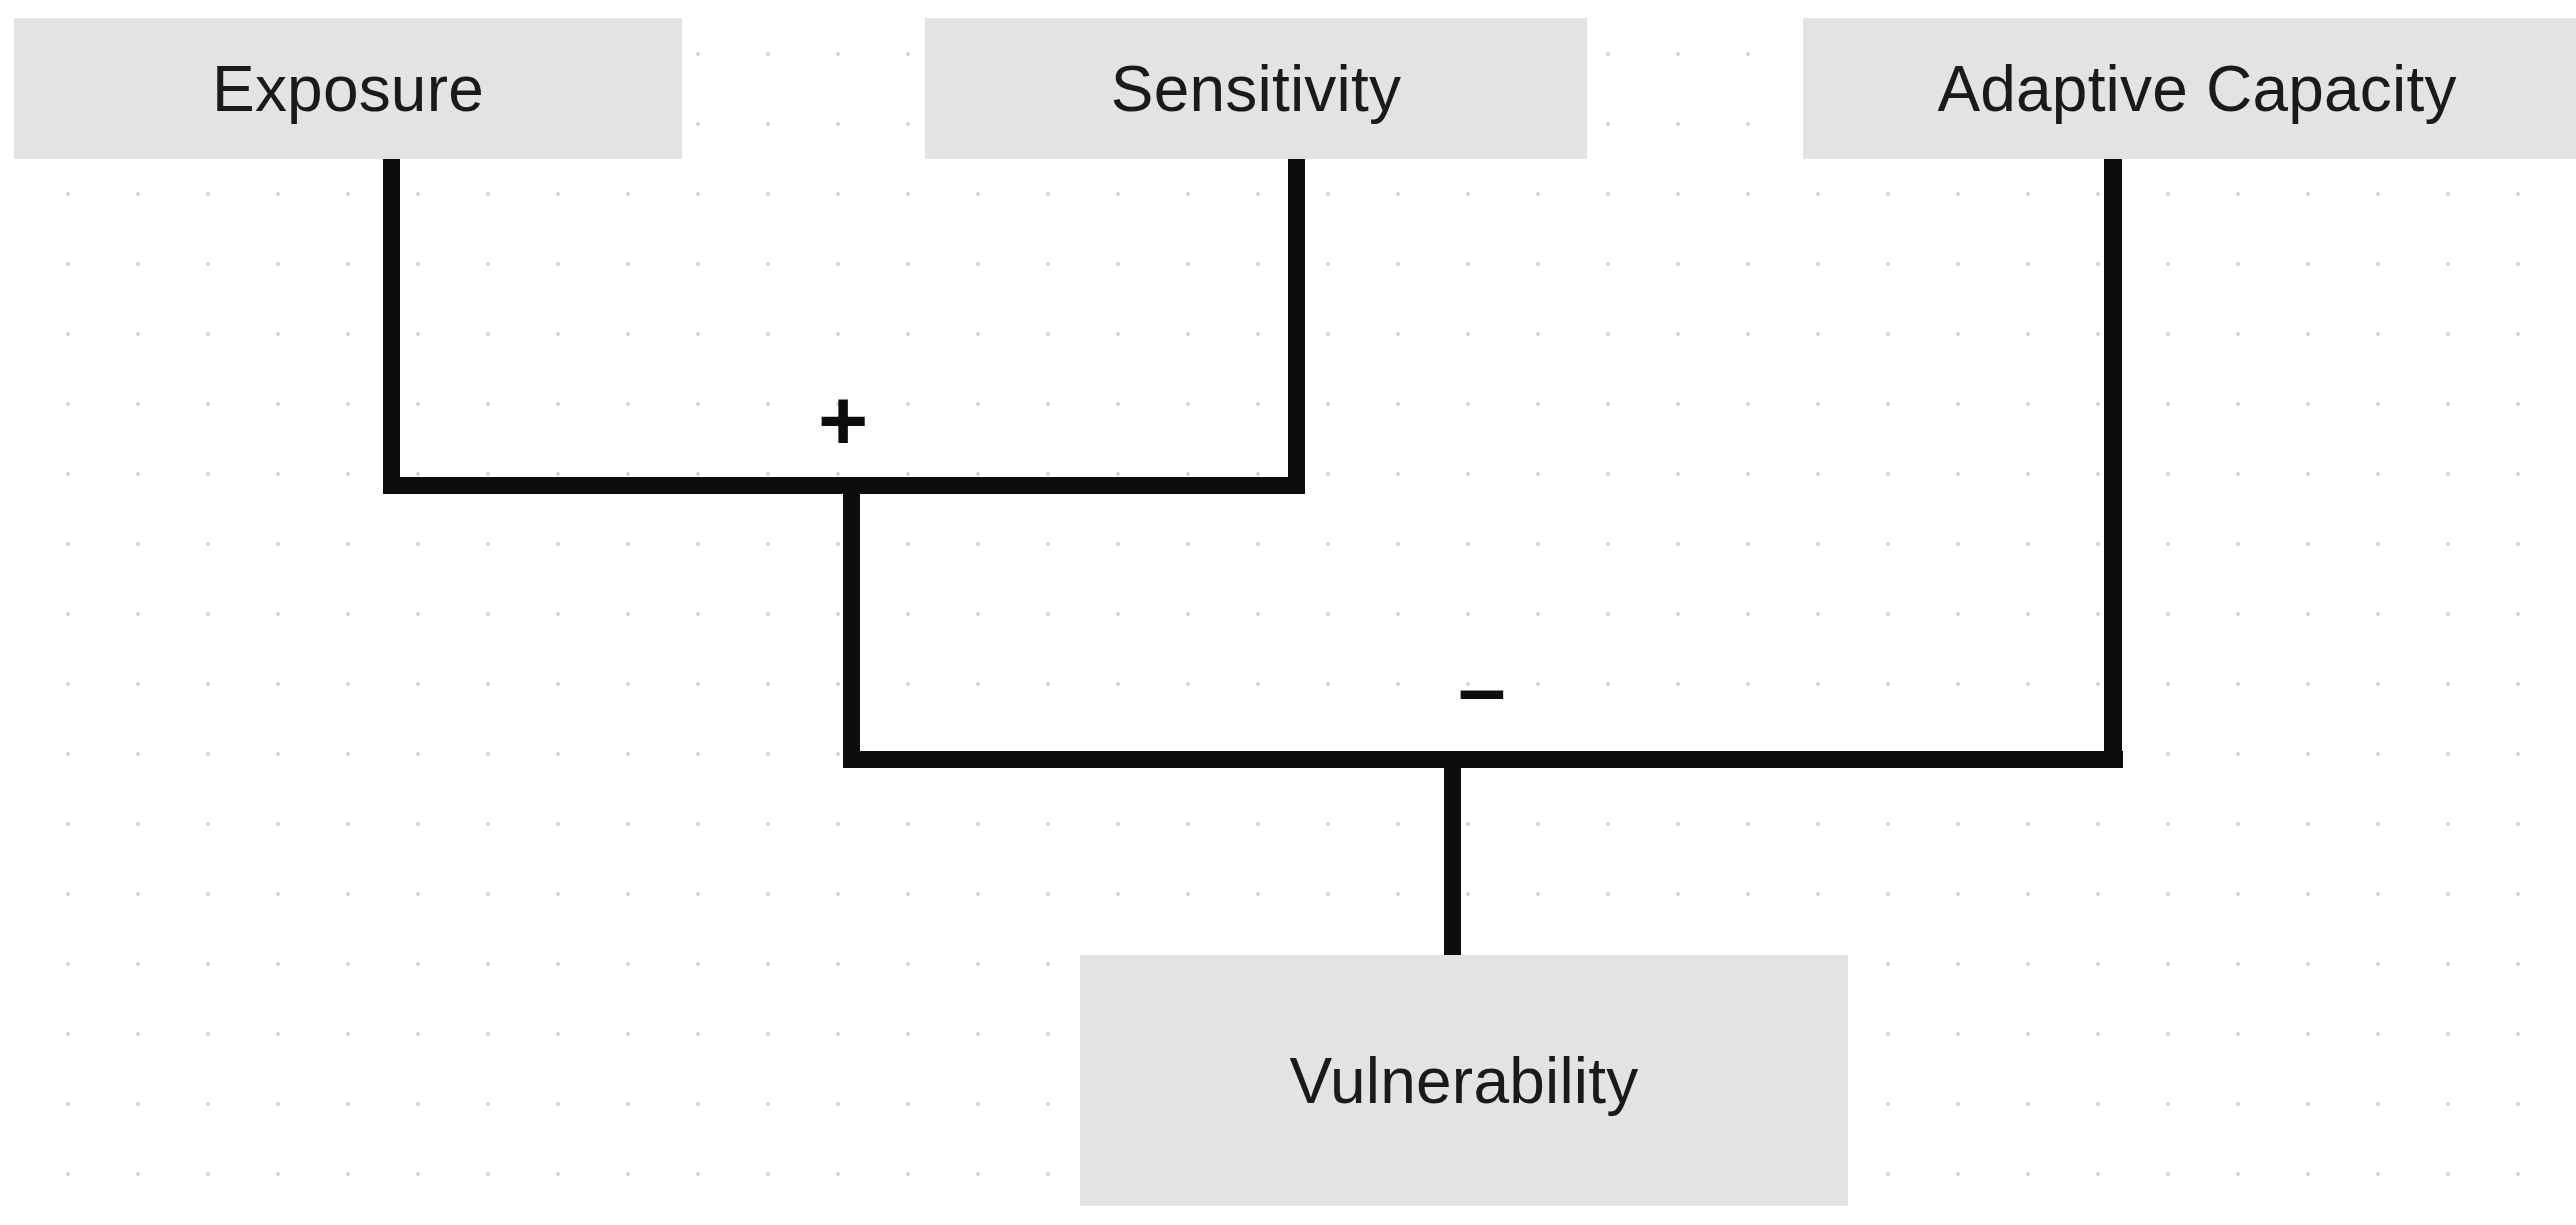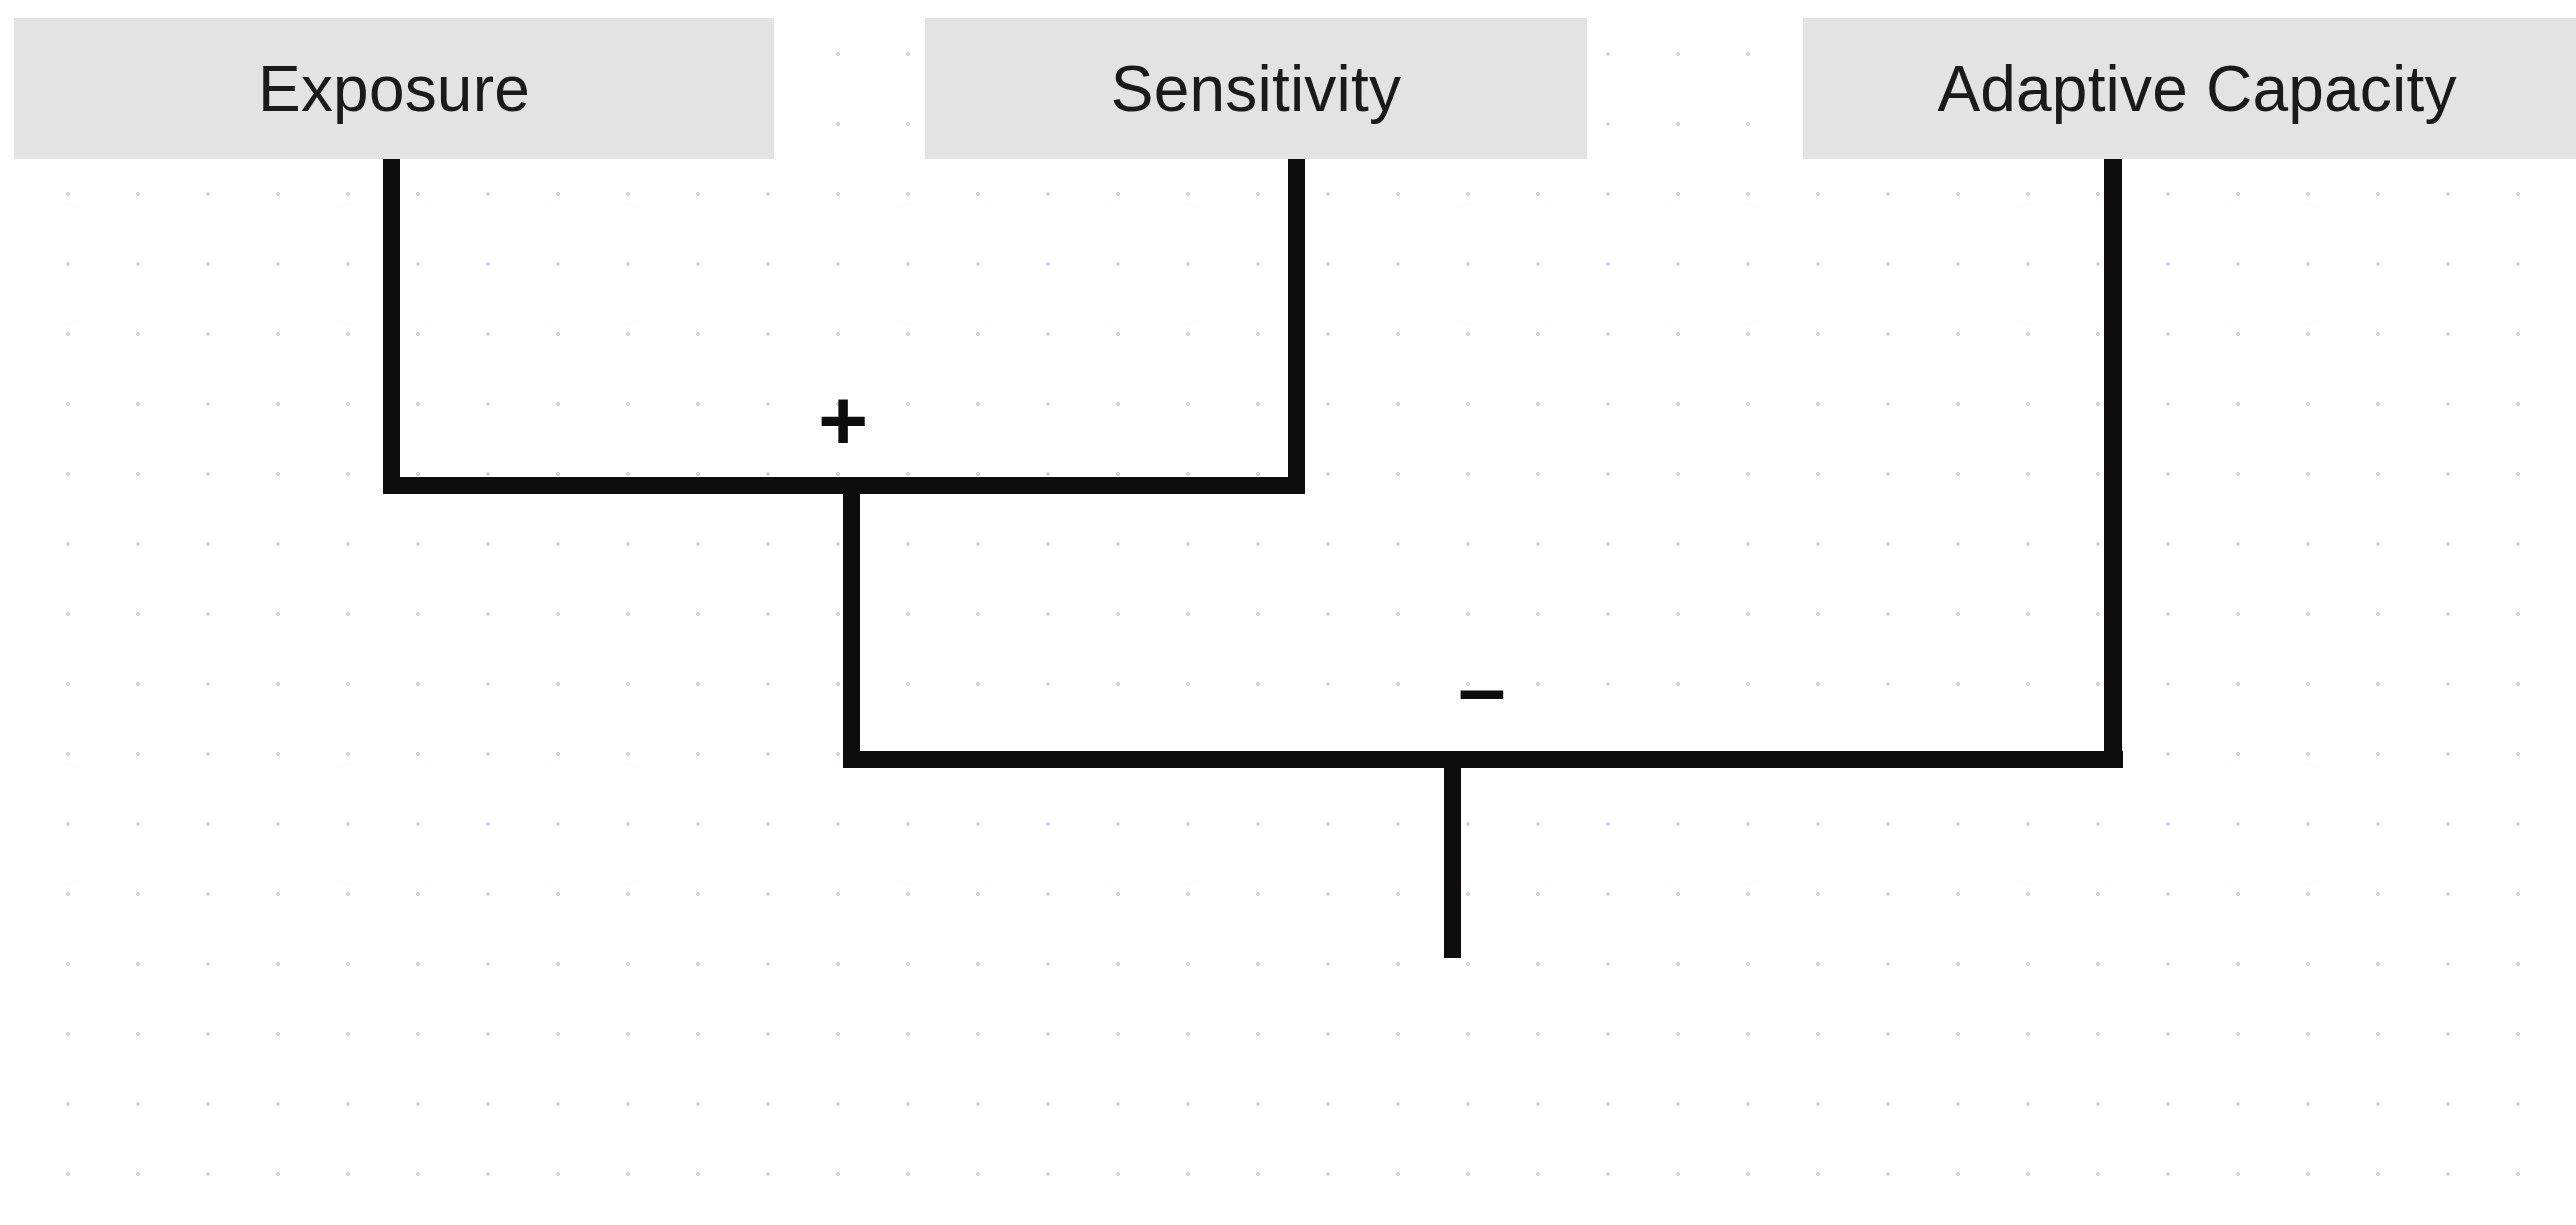--- a/index.html
+++ b/index.html
@@ -40,21 +40,21 @@
   }
   .node-label {
     color: #1a1a1a;
     font-size: 64px;
     font-weight: 400;
     line-height: 1;
     white-space: nowrap;
     letter-spacing: 0.2px;
   }
 
-  #node-exposure          { left: 14px;   top: 18px;  width: 760px;  height: 141px; }
+  #node-exposure          { left: 14px;   top: 18px;  width: 668px;  height: 141px; }
   #node-sensitivity       { left: 925px;  top: 18px;  width: 662px;  height: 141px; }
   #node-adaptive-capacity { left: 1803px; top: 18px;  width: 788px;  height: 141px; }
   #node-vulnerability     { left: 1080px; top: 955px; width: 768px;  height: 251px; }
 
   
   .edge-seg {
     position: absolute;
     background: #0d0d0d;
   }
 
@@ -111,15 +111,18 @@
   </div>
 
   <div class="node" id="node-sensitivity">
     <span class="node-label">Sensitivity</span>
   </div>
 
   <div class="node" id="node-adaptive-capacity">
     <span class="node-label">Adaptive Capacity</span>
   </div>
 
+  <div class="node" id="node-vulnerability">
+    <span class="node-label">Vulnerability</span>
+  </div>
 
 </div>
 
 
 </body></html>

